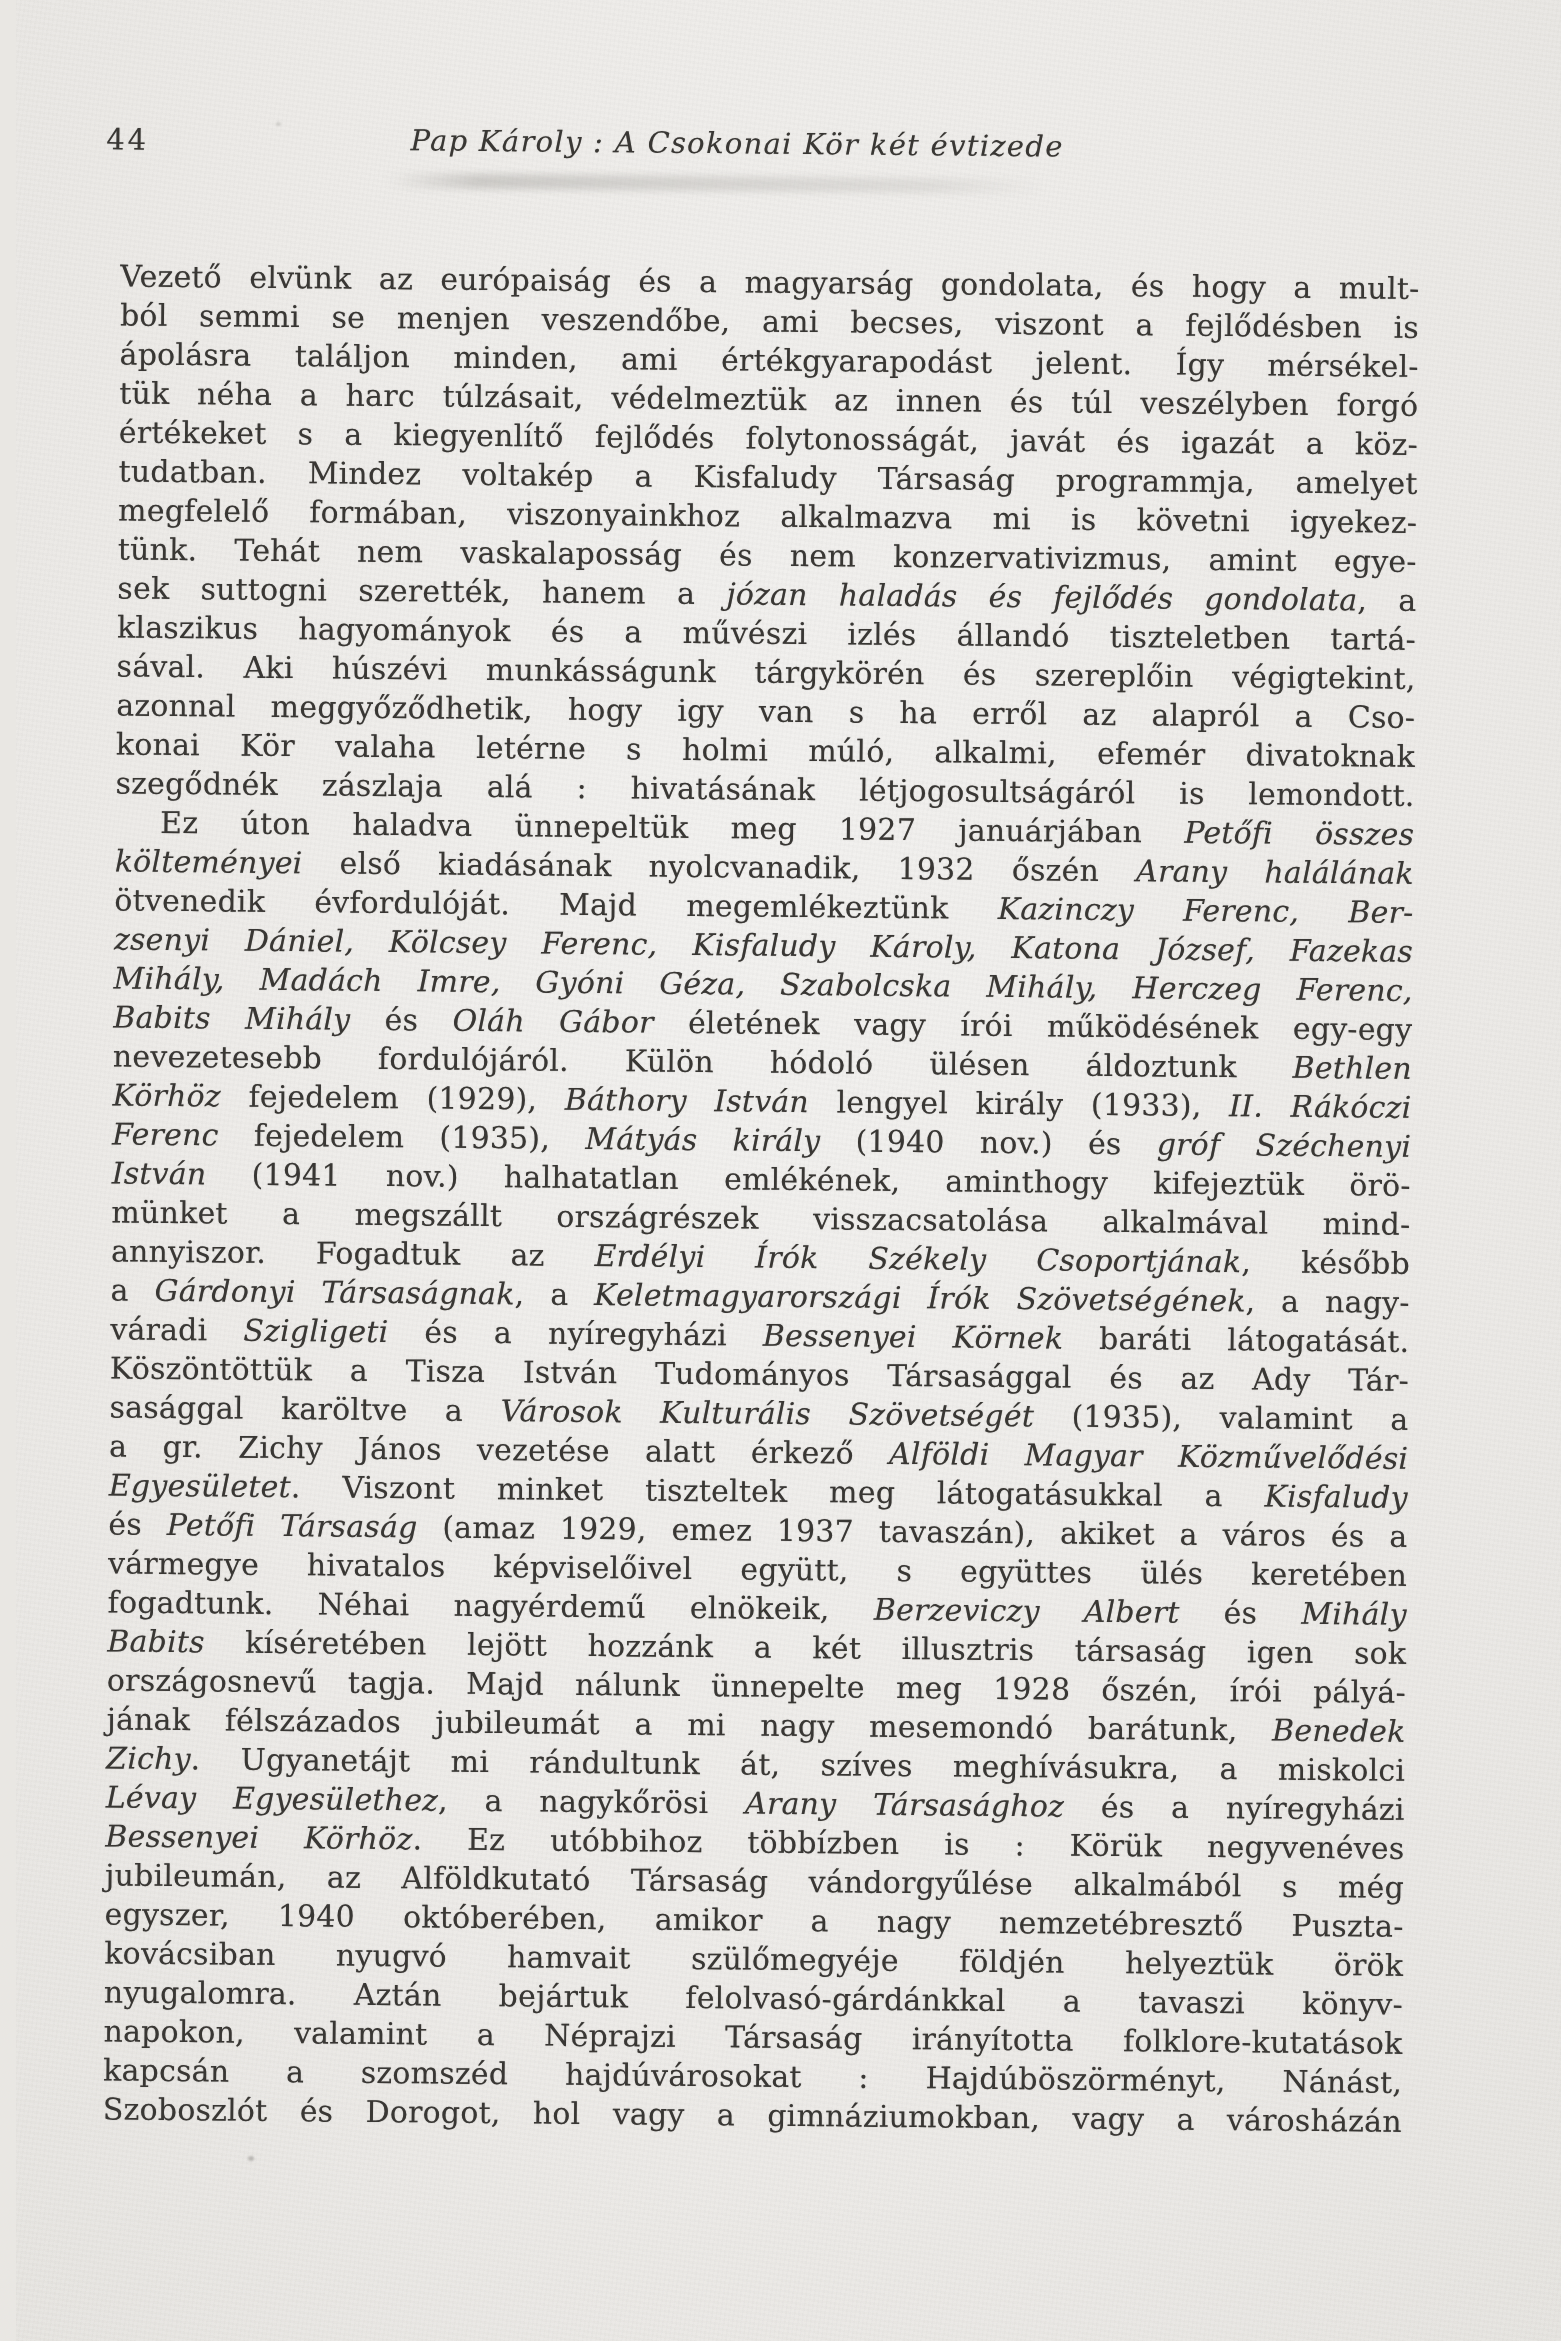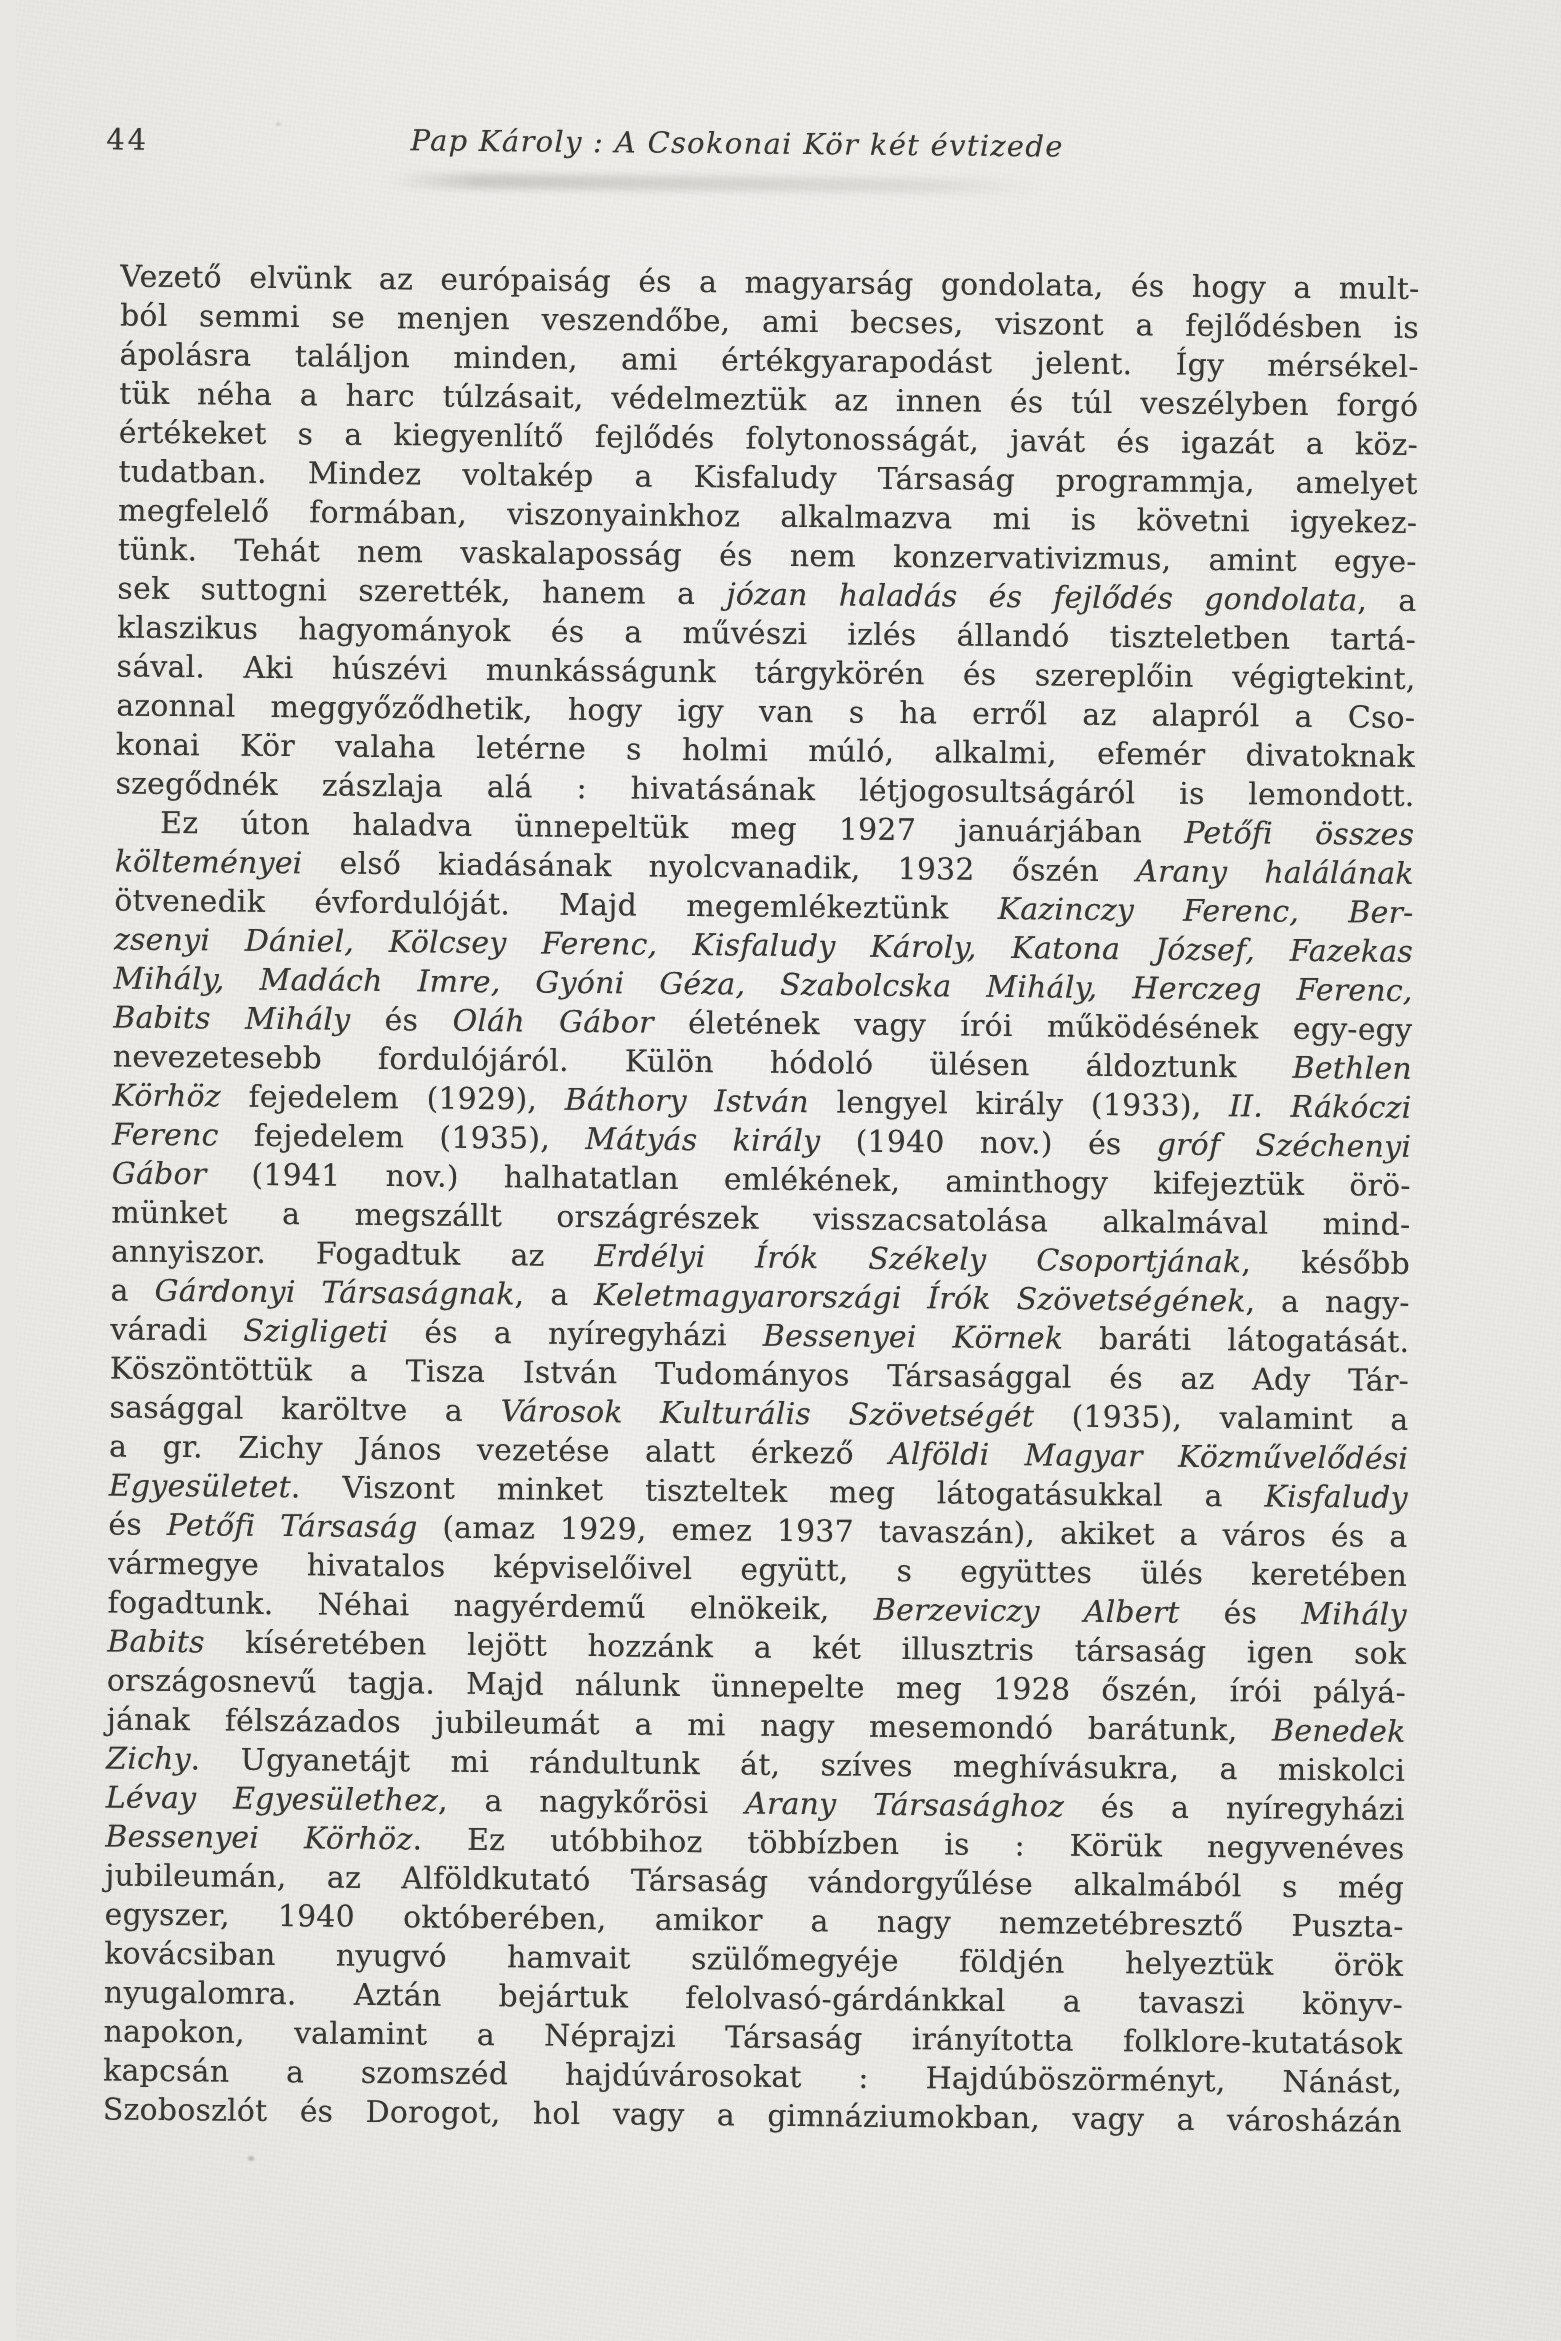--- a/index.html
+++ b/index.html
@@ -127,21 +127,21 @@
         <div class="paragraph indent">
           <div class="line"><span>Ez úton haladva ünnepeltük meg 1927 januárjában </span><i>Petőfi összes</i></div>
           <div class="line"><i>költeményei</i><span> első kiadásának nyolcvanadik, 1932 őszén </span><i>Arany halálának</i></div>
           <div class="line"><span>ötvenedik évfordulóját. Majd megemlékeztünk </span><i>Kazinczy Ferenc, Ber-</i></div>
           <div class="line"><i>zsenyi Dániel, Kölcsey Ferenc, Kisfaludy Károly, Katona József, Fazekas</i></div>
           <div class="line"><i>Mihály, Madách Imre, Gyóni Géza, Szabolcska Mihály, Herczeg Ferenc,</i></div>
           <div class="line"><i>Babits Mihály</i><span> és </span><i>Oláh Gábor</i><span> életének vagy írói működésének egy-egy</span></div>
           <div class="line"><span>nevezetesebb fordulójáról. Külön hódoló ülésen áldoztunk </span><i>Bethlen</i></div>
           <div class="line"><i>Körhöz</i><span> fejedelem (1929), </span><i>Báthory István</i><span> lengyel király (1933), </span><i>II. Rákóczi</i></div>
           <div class="line"><i>Ferenc</i><span> fejedelem (1935), </span><i>Mátyás király</i><span> (1940 nov.) és </span><i>gróf Széchenyi</i></div>
-          <div class="line"><i>Gábor</i><span> (1941 nov.) halhatatlan emlékének, aminthogy kifejeztük örö-</span></div>
+          <div class="line"><i>István</i><span> (1941 nov.) halhatatlan emlékének, aminthogy kifejeztük örö-</span></div>
           <div class="line"><span>münket a megszállt országrészek visszacsatolása alkalmával mind-</span></div>
           <div class="line"><span>annyiszor. Fogadtuk az </span><i>Erdélyi Írók Székely Csoportjának</i><span>, később</span></div>
           <div class="line"><span>a </span><i>Gárdonyi Társaságnak</i><span>, a </span><i>Keletmagyarországi Írók Szövetségének</i><span>, a nagy-</span></div>
           <div class="line"><span>váradi </span><i>Szigligeti</i><span> és a nyíregyházi </span><i>Bessenyei Körnek</i><span> baráti látogatását.</span></div>
           <div class="line"><span>Köszöntöttük a Tisza István Tudományos Társasággal és az Ady Tár-</span></div>
           <div class="line"><span>sasággal karöltve a </span><i>Városok Kulturális Szövetségét</i><span> (1935), valamint a</span></div>
           <div class="line"><span>a gr. Zichy János vezetése alatt érkező </span><i>Alföldi Magyar Közművelődési</i></div>
           <div class="line"><i>Egyesületet</i><span>. Viszont minket tiszteltek meg látogatásukkal a </span><i>Kisfaludy</i></div>
           <div class="line"><span>és </span><i>Petőfi Társaság</i><span> (amaz 1929, emez 1937 tavaszán), akiket a város és a</span></div>
           <div class="line"><span>vármegye hivatalos képviselőivel együtt, s együttes ülés keretében</span></div>

